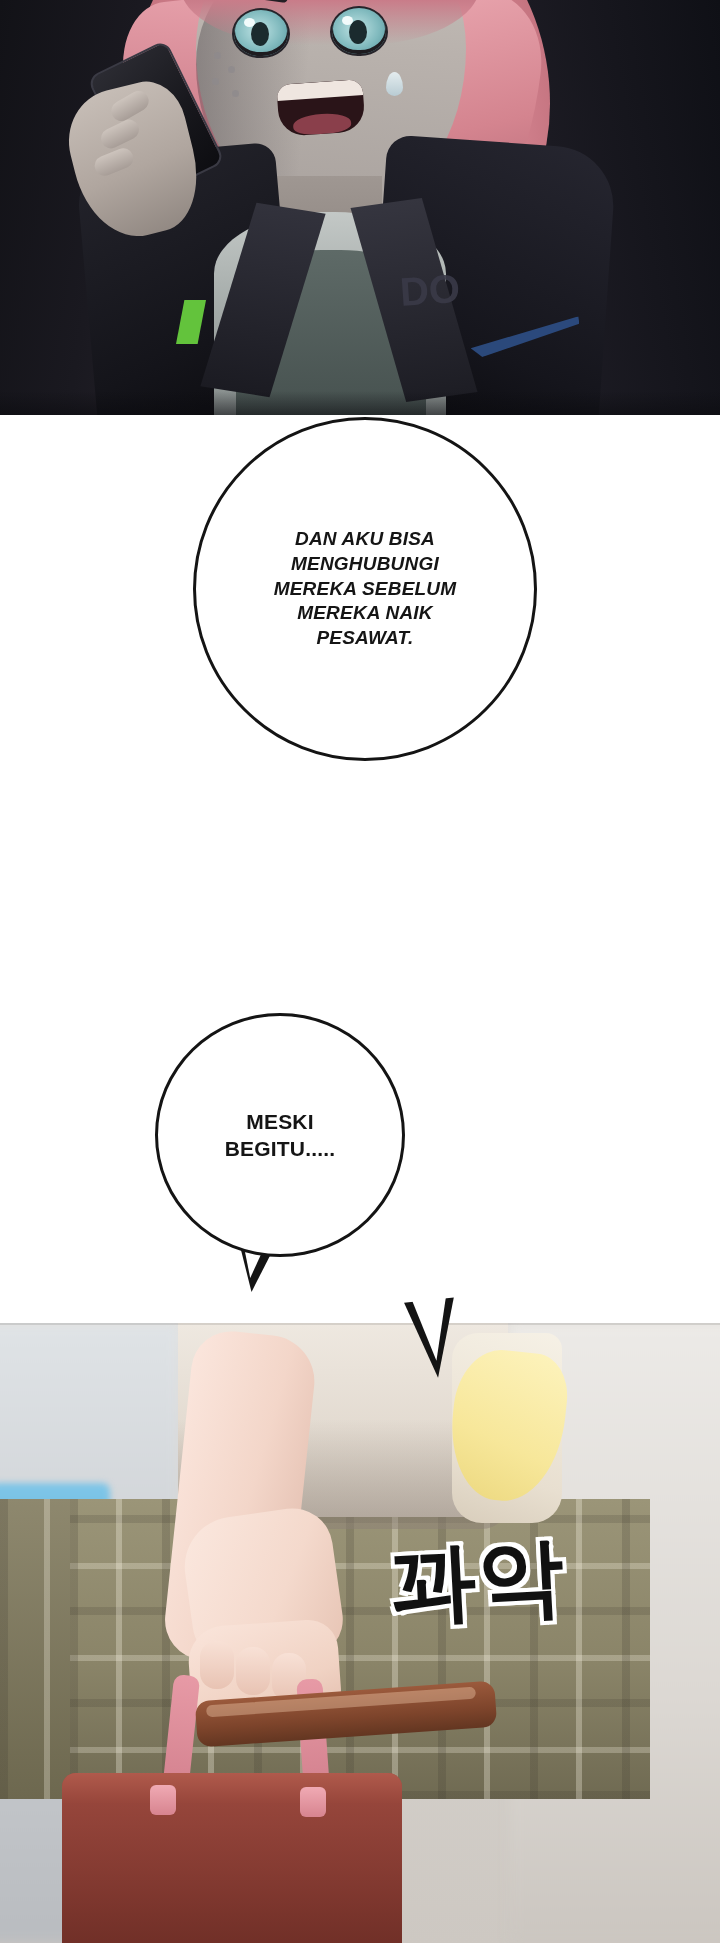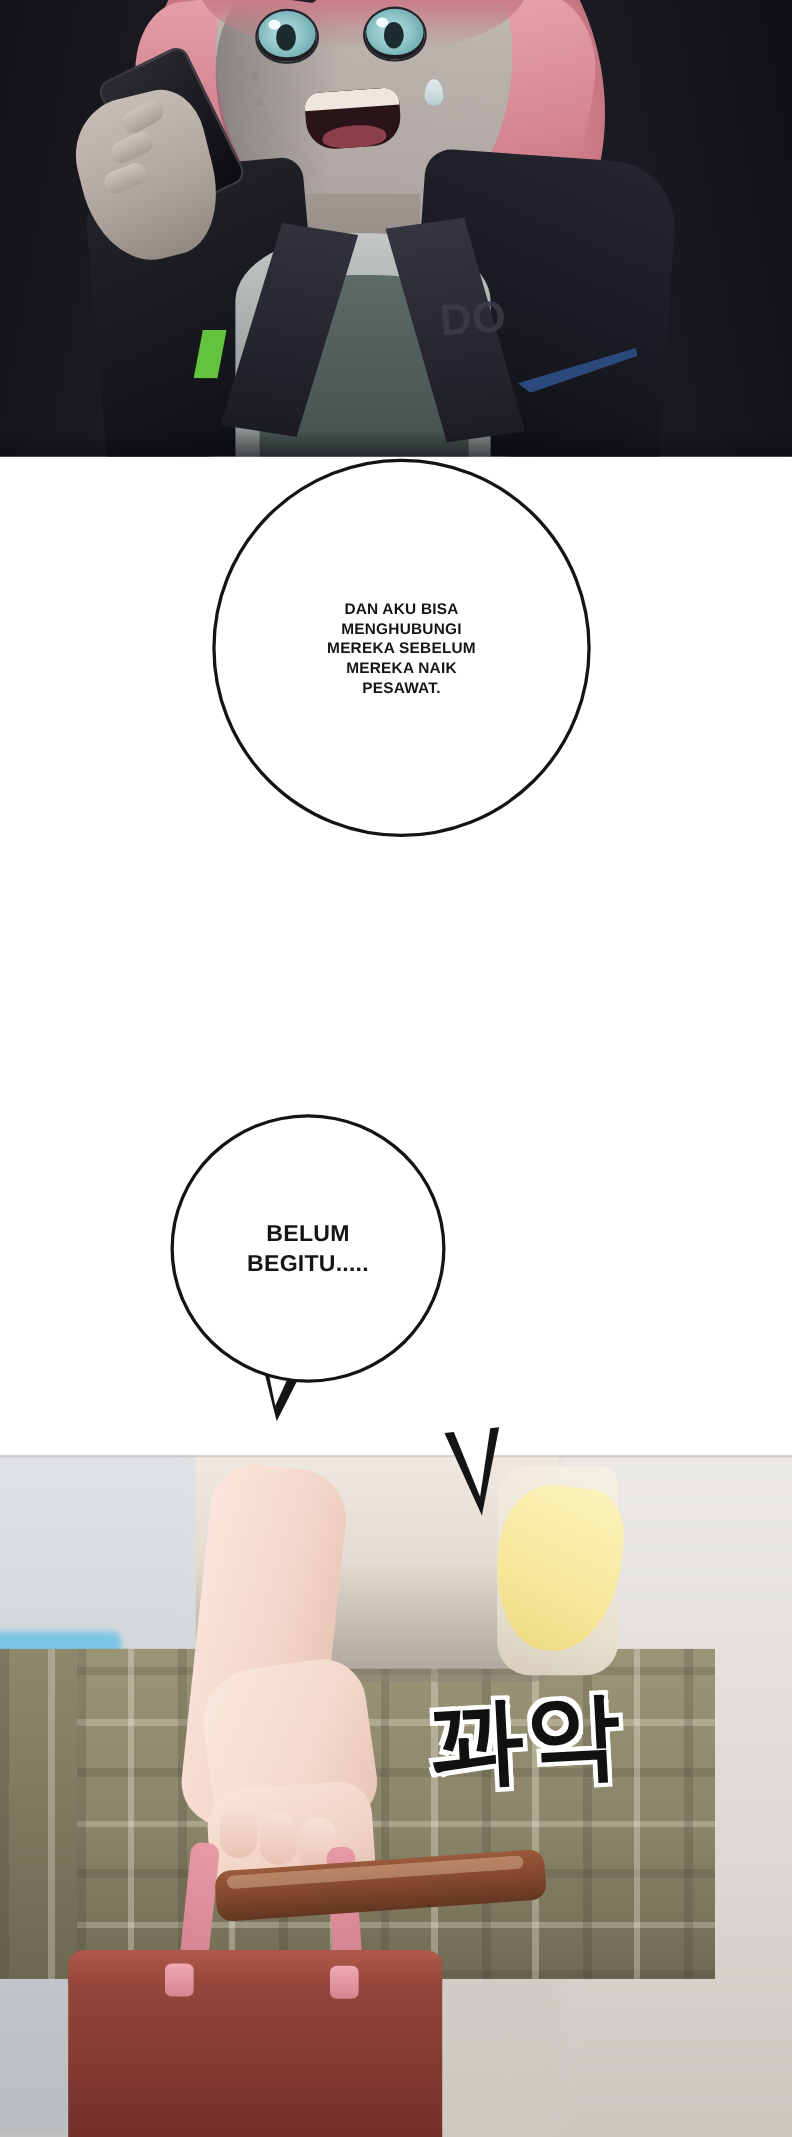--- a/index.html
+++ b/index.html
@@ -287,21 +287,21 @@
     color: #151515;
     line-height: 1.30;
     white-space: pre-line;
     letter-spacing: .2px;
   }
 
   #bubble-1 {
     left: 193px; top: 417px;
     width: 344px; height: 344px;
   }
-  #bubble-1 .bubble-text { font-size: 14px; }
+  #bubble-1 .bubble-text { font-size: 19px; font-style: italic; }
 
   #bubble-2 {
     left: 155px; top: 1013px;
     width: 250px; height: 244px;
     z-index: 6;
   }
   #bubble-2 .bubble-text { font-size: 21px; }
 
   #bubble-3 {
     left: 338px; top: 1077px;
@@ -650,21 +650,21 @@
     <div class="bubble-text">DAN AKU BISA
 MENGHUBUNGI
 MEREKA SEBELUM
 MEREKA NAIK
 PESAWAT.</div>
   </div>
 
   <div class="bubble-tail" id="tail-2"></div>
   <div id="tail-2-fill"></div>
   <div class="bubble" id="bubble-2">
-    <div class="bubble-text">BELUM
+    <div class="bubble-text">MESKI
 BEGITU.....</div>
   </div>
 
   <div class="bubble-tail" id="tail-3"></div>
   <div id="tail-3-fill"></div>
 
   <div class="panel-bottom">
     <div class="p2-bg"></div>
     <div class="p2-bg-blur-left"></div>
     <div class="p2-bg-blur-right"></div>

